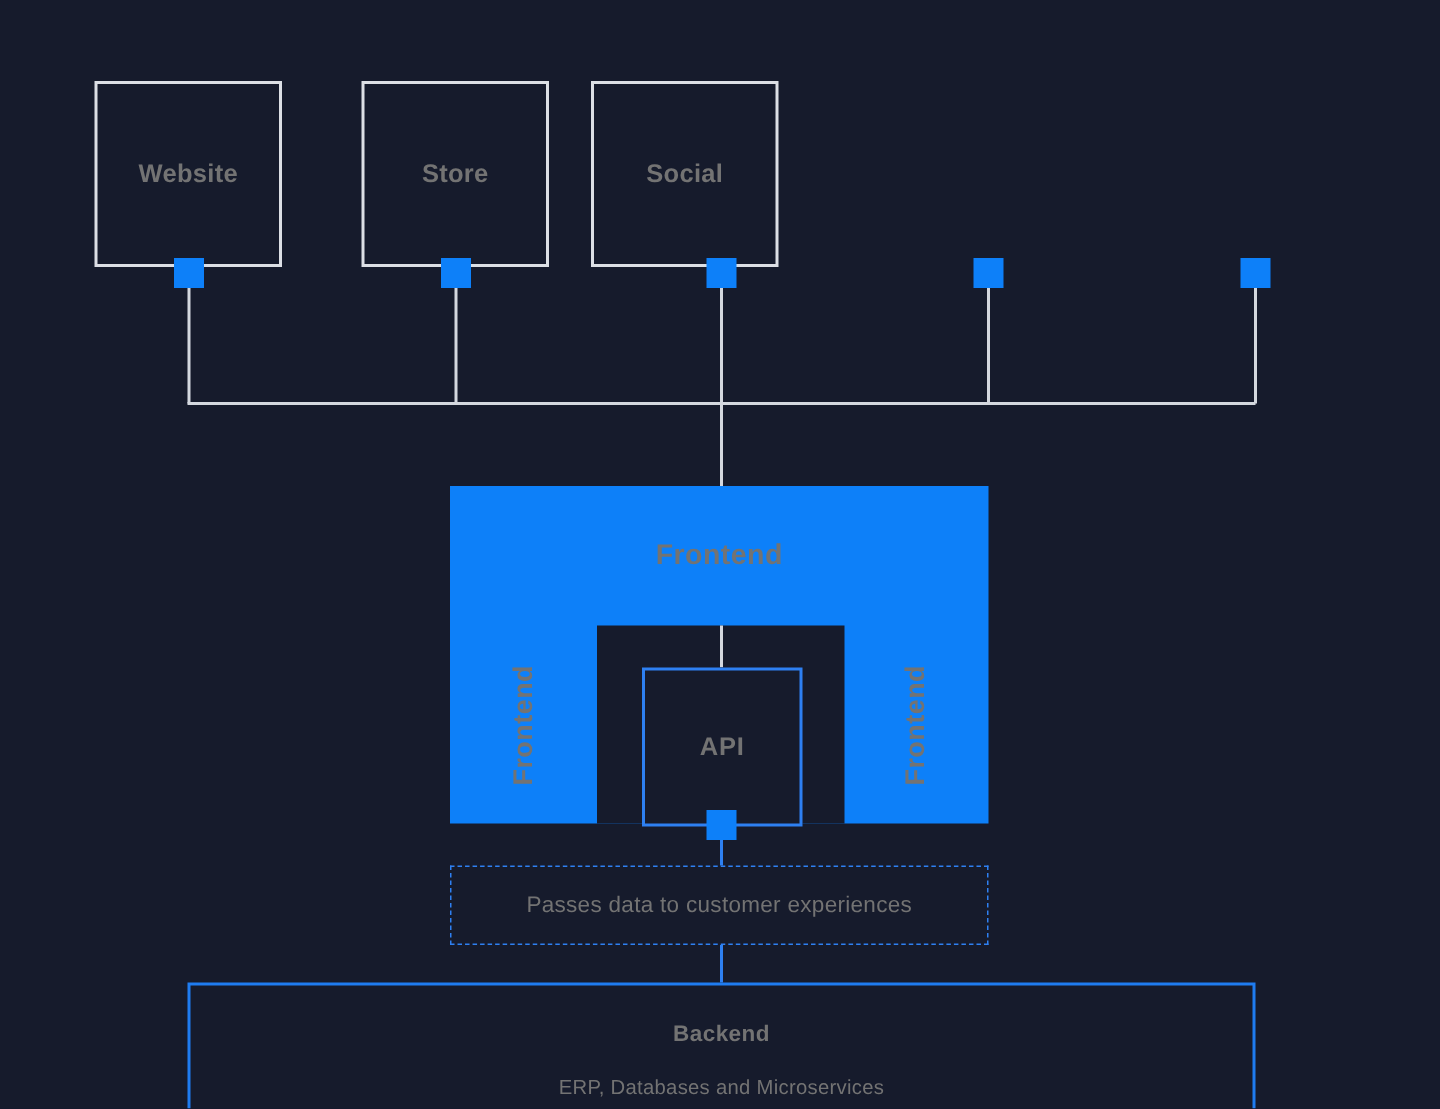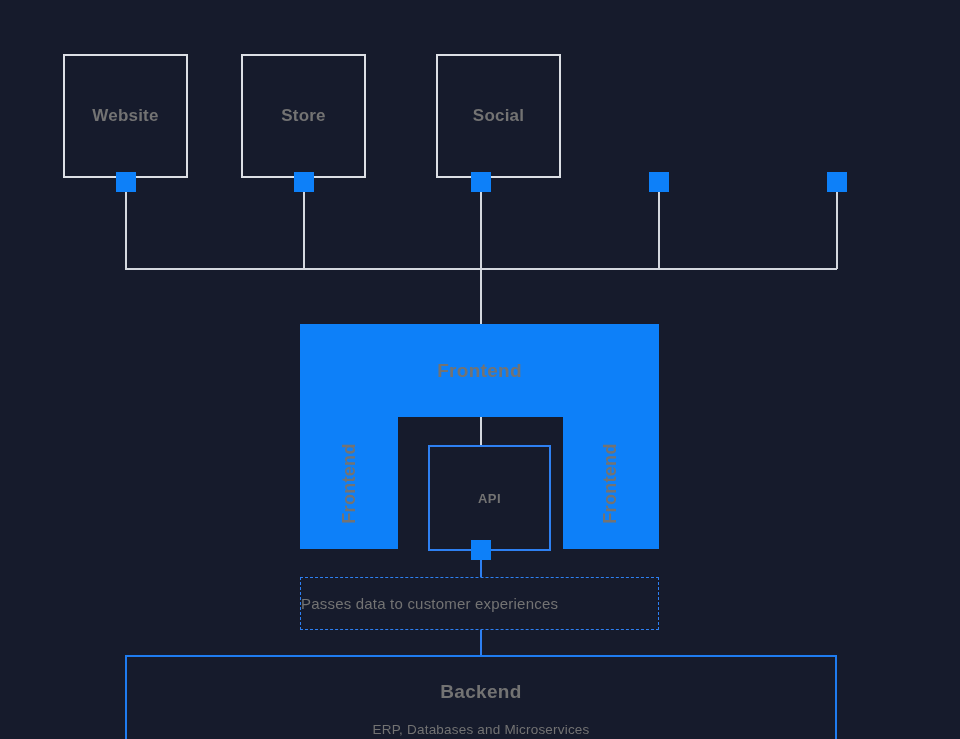--- a/index.html
+++ b/index.html
@@ -115,28 +115,28 @@
     top: 417px;
     width: 2px;
     height: 28px;
     background: #d4d8df;
   }
   
   .api-box {
     position: absolute;
     left: 428px;
     top: 445px;
-    width: 123px;
+    width: 107px;
     height: 106px;
     border: 2px solid #2e80f2;
     background: #161b2c;
     display: flex;
     align-items: center;
     justify-content: center;
-    font-size: 13px;
+    font-size: 17px;
     font-weight: 700;
     letter-spacing: 0.5px;
   }
   .api-sq {
     position: absolute;
     left: 470.5px;
     top: 540px;
     width: 20px;
     height: 20px;
     background: #0d80f9;
@@ -152,21 +152,21 @@
   
   .note-box {
     position: absolute;
     left: 300px;
     top: 577px;
     width: 359px;
     height: 53px;
     border: 1.5px dashed #2e80f2;
     display: flex;
     align-items: center;
-    justify-content: flex-start;
+    justify-content: center;
     font-size: 15px;
     font-weight: 400;
     letter-spacing: 0.2px;
   }
   .line-note-backend {
     position: absolute;
     left: 479.5px;
     top: 630px;
     width: 2px;
     height: 25px;
@@ -179,21 +179,21 @@
     top: 655px;
     width: 712px;
     height: 112px;
     border: 2px solid #1f7cf0;
     display: flex;
     flex-direction: column;
     align-items: center;
     padding-top: 23px;
   }
   .backend-title {
-    font-size: 19px;
+    font-size: 15px;
     font-weight: 700;
     letter-spacing: 0.3px;
     line-height: 1.3;
   }
   .backend-subtitle {
     font-size: 13.5px;
     font-weight: 400;
     letter-spacing: 0.2px;
     margin-top: 17px;
   }
@@ -204,21 +204,21 @@
 <div class="canvas">
 
   <div class="chan-box" style="left:63px">
     <span>Website</span>
   </div>
 
   <div class="chan-box" style="left:241px">
     <span>Store</span>
   </div>
 
-  <div class="chan-box" style="left:436px">
+  <div class="chan-box" style="left:394px">
     <span>Social</span>
   </div>
 
 
 
   <div class="chan-sq" style="left:115.5px"></div>
   <div class="chan-sq" style="left:293.5px"></div>
   <div class="chan-sq" style="left:470.5px"></div>
   <div class="chan-sq" style="left:648.5px"></div>
   <div class="chan-sq" style="left:826.5px"></div>

